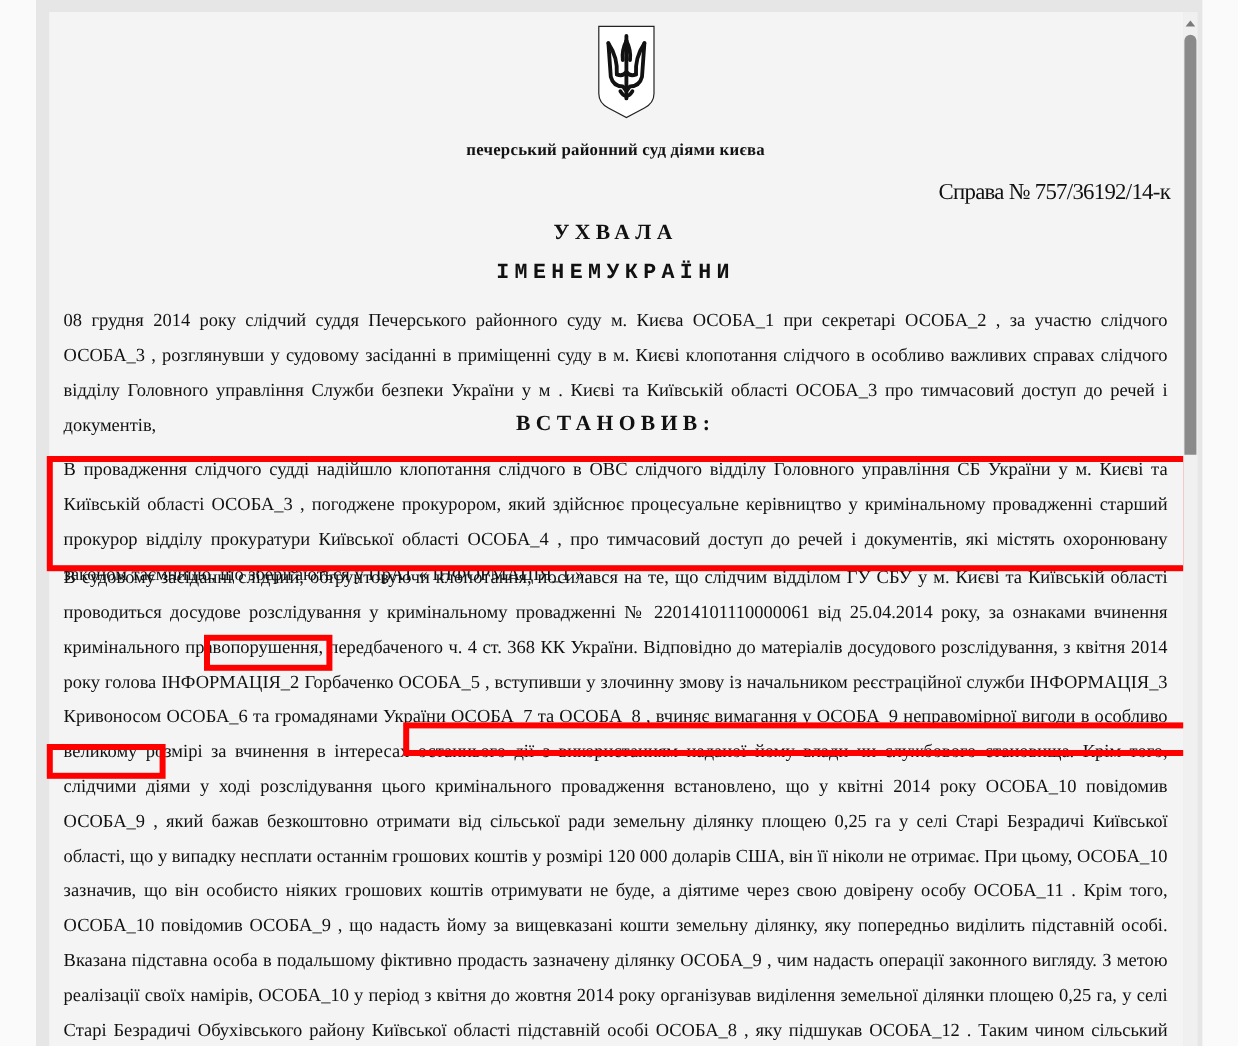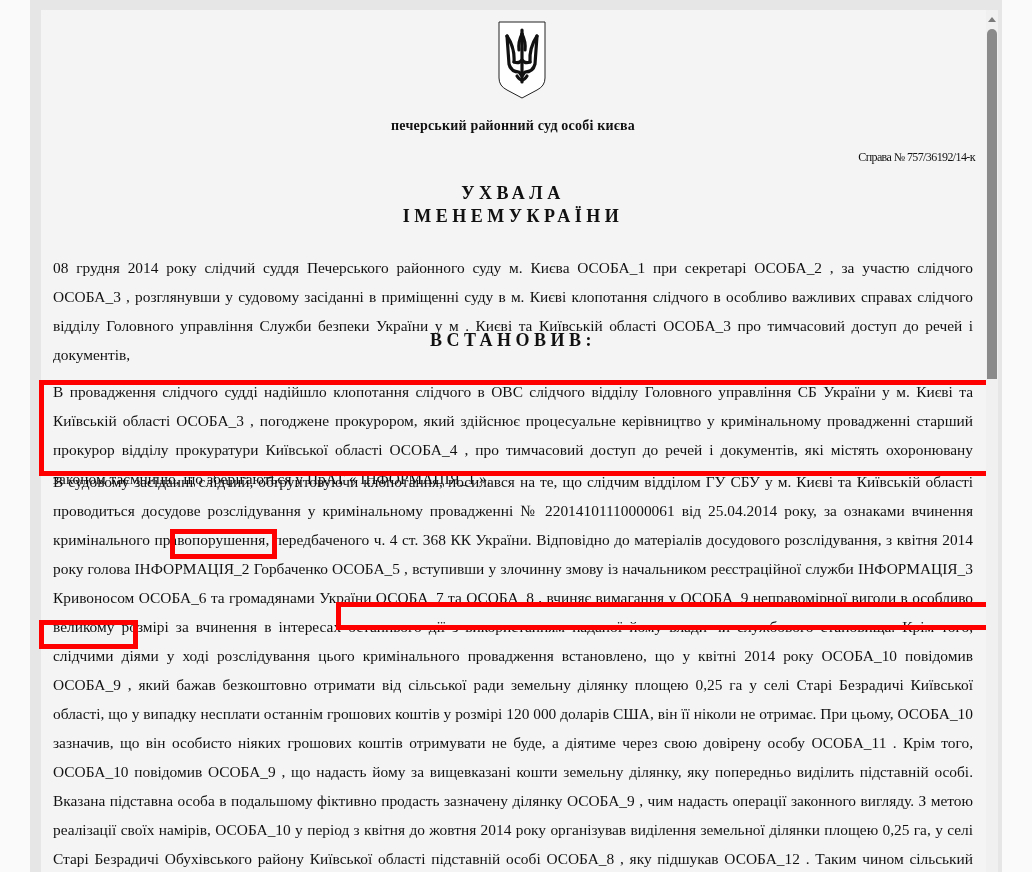--- a/index.html
+++ b/index.html
@@ -19,21 +19,21 @@
     background:#f4f4f4;
     overflow:hidden;
   }
   .content { position:absolute; left:12px; top:0; width:920px; }
   .emblem { position:absolute; left:444px; top:10px; width:50px; height:80px; }
   .court {
     position:absolute; left:0; top:108px; width:920px; text-align:center;
     font-weight:bold; font-size:14px; letter-spacing:0.2px;
   }
   .case {
-    position:absolute; right:-2px; top:140px; font-size:12px; letter-spacing:-0.6px;margin-left:31px;
+    position:absolute; right:-2px; top:140px; font-size:19px; letter-spacing:-0.6px;margin-left:31px;
   }
   .heading {
     position:absolute; left:0; width:920px; text-align:center;
     font-weight:bold; font-size:18px; letter-spacing:4.5px;
   }
   .para {
     position:absolute; left:0; width:920px;
     font-size:15.4px; line-height:29px; text-align:justify;
     text-align-last:left;
   }
@@ -69,29 +69,29 @@
         <path d="M25 14 Q21 22 22 30"></path>
         <path d="M25 14 Q29 22 28 30"></path>
         <path d="M10 16 L12 44 Q14 52 22 52 L25 56 L28 52 Q36 52 38 44 L40 16"></path>
         <path d="M10 16 Q18 28 17 42"></path>
         <path d="M40 16 Q32 28 33 42"></path>
         <path d="M17 42 Q22 44 25 40 Q28 44 33 42"></path>
         <path d="M20 56 Q25 64 30 56"></path>
       </g>
     </svg>
 
-    <div class="court">печерський районний суд особі києва</div>
+    <div class="court">печерський районний суд діями києва</div>
     <div class="case">Справа № 757/36192/14-к</div>
 
     <div class="heading" style="top:173px;">УХВАЛА</div>
-    <div class="heading" style="top:196px;">ІМЕНЕМУКРАЇНИ</div>
+    <div class="heading" style="top:208px;font-family:Liberation Mono, monospace;">ІМЕНЕМУКРАЇНИ</div>
 
     <div class="para" style="top:243px;">08 грудня 2014 року слідчий суддя Печерського районного суду м. Києва ОСОБА_1 при секретарі ОСОБА_2 , за участю слідчого ОСОБА_3 , розглянувши у судовому засіданні в приміщенні суду в м. Києві клопотання слідчого в особливо важливих справах слідчого відділу Головного управління Служби безпеки України у м . Києві та Київській області ОСОБА_3 про тимчасовий доступ до речей і документів,</div>
 
-    <div class="heading" style="top:320px;">ВСТАНОВИВ:</div>
+    <div class="heading" style="top:332px;">ВСТАНОВИВ:</div>
 
     <div class="para" style="top:367px;">В провадження слідчого судді надійшло клопотання слідчого в ОВС слідчого відділу Головного управління СБ України у м. Києві та Київській області ОСОБА_3 , погоджене прокурором, який здійснює процесуальне керівництво у кримінальному провадженні старший прокурор відділу прокуратури Київської області ОСОБА_4 , про тимчасовий доступ до речей і документів, які містять охоронювану законом таємницю, що зберігаються у ПрАТ « ІНФОРМАЦІЯ_1 ».</div>
 
     <div class="para" style="top:457px;"><span>В судовому засіданні слідчий, обґрунтовуючи клопотання, посилався на те, що слідчим відділом ГУ СБУ у м. Києві та Київській області проводиться досудове розслідування у кримінальному провадженні № 22014101110000061 від 25.04.2014 року, за ознаками вчинення кримінального правопорушення, передбаченого ч. 4 ст. 368 КК України. Відповідно до матеріалів досудового розслідування, з квітня 2014 року голова ІНФОРМАЦІЯ_2 Горбаченко ОСОБА_5 , вступивши у злочинну змову із начальником реєстраційної служби ІНФОРМАЦІЯ_3 </span><span>Кривоносом</span><span> ОСОБА_6 та громадянами України ОСОБА_7 та ОСОБА_8 , вчиняє вимагання у ОСОБА_9 неправомірної вигоди в особливо великому розмірі за вчинення в інтересах останнього дії з використанням наданої йому влади чи службового становища. Крім того, слідчими діями у ході розслідування цього кримінального провадження встановлено, що у квітні 2014 року ОСОБА_10 повідомив ОСОБА_9 , який бажав безкоштовно отримати від сільської ради земельну ділянку площею 0,25 га у селі Старі Безрадичі Київської області, що </span><span>у випадку несплати останнім грошових коштів у розмірі 120 000 доларів США, він її ніколи не отримає.</span><span> При цьому, ОСОБА_10 зазначив, що він особисто ніяких грошових коштів отримувати не буде, а діятиме через свою довірену особу ОСОБА_11 . Крім того, ОСОБА_10 повідомив ОСОБА_9 , що надасть йому за вищевказані кошти земельну ділянку, яку попередньо виділить підставній особі. Вказана підставна особа в подальшому фіктивно продасть зазначену ділянку ОСОБА_9 , чим надасть операції законного вигляду. З метою реалізації своїх намірів, ОСОБА_10 у період з квітня до жовтня 2014 року організував виділення земельної ділянки площею 0,25 га, у селі Старі Безрадичі Обухівського району Київської області підставній особі ОСОБА_8 , яку підшукав ОСОБА_12 . Таким чином сільський голова ОСОБА_10 з квітня 2014 року по даний час вчиняє вимагання у ОСОБА_9 неправомірної вигоди у розмірі 70 000 доларів США за відведення останньому земельної ділянки з цільовим призначенням «Для будівництва та обслуговування житлового будинку» площею 0,25 га, у селі Старі Безрадичі Обухівського району Київської області. 19.11.2014 року в ході проведення обшуку автомобіля марки HYUNDAI SANTAFE, д.н.з. НОМЕР_1 , який перебуває у фактичному користуванні ОСОБА_12 було виявлено та вилучено мобільний телефон ОСОБА_12 з сім-карткою мобільного зв`язку ПрАТ « ІНФОРМАЦІЯ_1 » № НОМЕР_2 . З метою встановлення осіб, які причетні, до вчинення даного кримінального правопорушення необхідно отримати деталізацію телефонних дзвінків мобільного оператору зв`язку ПрАТ « ІНФОРМАЦІЯ_1 » в період часу з 01.01.2013 року по 03.12.2014 року, та його вхідні, вихідні з`єднання за цей період.</span></div>
   </div>
 </div>
 
 <div class="hl-box" style="left:39px; top:380px; width:952px; height:96px;"></div>
 <div class="hl-box" style="left:170px; top:529px; width:107px; height:30px;"></div>
 <div class="hl-box" style="left:336px; top:602px; width:656px; height:28px;"></div>

